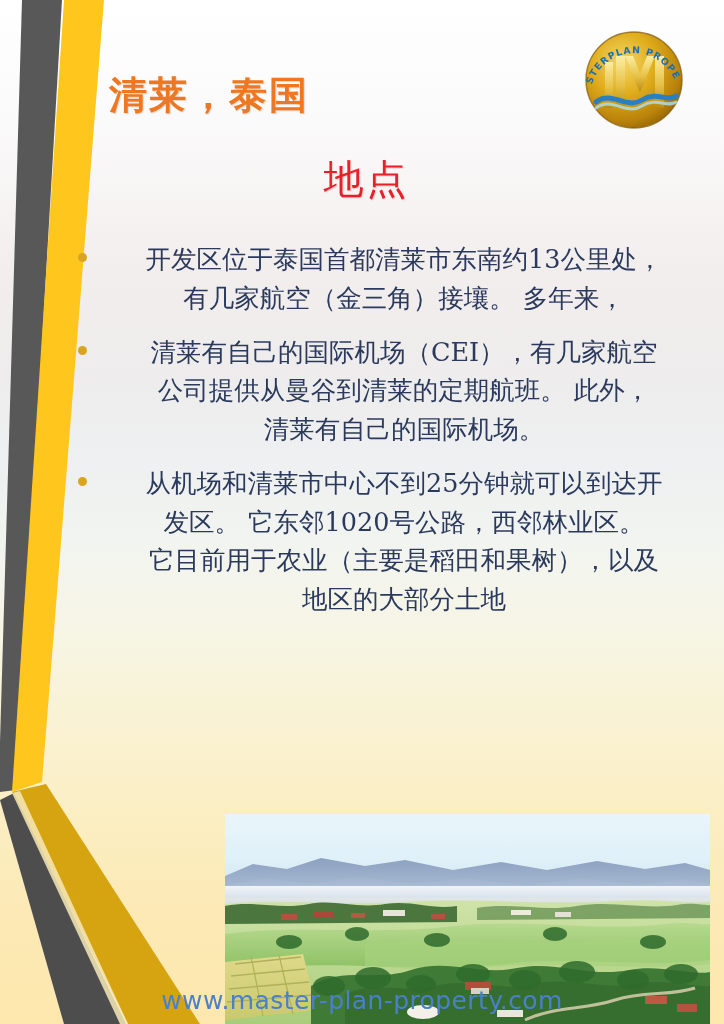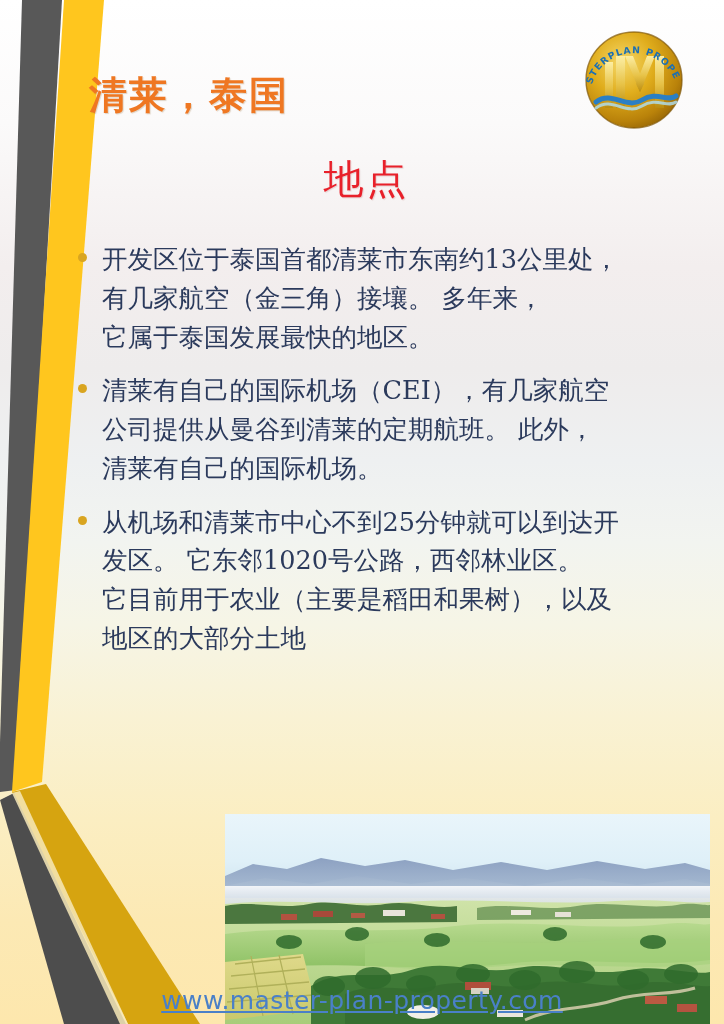--- a/index.html
+++ b/index.html
@@ -44,21 +44,21 @@
     position: absolute;
     left: 578px;
     top: 22px;
     width: 112px;
     height: 112px;
   }
 
   
   .title {
     position: absolute;
-    left: 89px;
+    left: 109px;
     top: 70px;
     font-size: 38px;
     font-weight: bold;
     color: #ef7722;
     letter-spacing: 2px;
     text-shadow: 1px 1px 1px rgba(150,110,60,.28);
     white-space: nowrap;
   }
 
   
@@ -82,20 +82,21 @@
   }
   .bullet {
     position: relative;
     padding-left: 30px;
     margin-bottom: 15px;
     color: #2b3a5c;
     font-family: "DejaVu Serif", "Liberation Serif", serif;
     font-size: 25.5px;
     line-height: 1.52;
     letter-spacing: 0px;
+    text-align: center;
   }
   .bullet .dot {
     position: absolute;
     left: 6px;
     top: 13px;
     width: 9px;
     height: 9px;
     border-radius: 50%;
     background: #d9a520;
   }
@@ -120,21 +121,20 @@
   
   .url {
     position: absolute;
     left: 0; right: 0;
     bottom: 9px;
     text-align: center;
     font-size: 25px;
     color: #4a80c8;
     letter-spacing: .4px;
     font-family: "DejaVu Sans", "Liberation Sans", sans-serif;
-    text-decoration: underline;
   }
 </style>
 </head>
 <body>
 
 <div class="slide">
 
   <svg class="deco" viewBox="0 0 724 1024" preserveAspectRatio="none">
 
     <polygon points="22,0 62,0 16,790 0,792 0,742" fill="#585858"></polygon>
@@ -185,21 +185,20 @@
   <div class="title">清莱，泰国</div>
 
   <div class="subtitle">地点</div>
 
   <div class="body">
 
     <div class="bullet">
       <span class="dot"></span>
       <span class="line">开发区位于泰国首都清莱市东南约13公里处，</span>
       <span class="line">有几家航空（金三角）接壤。 多年来，</span>
-      <span class="line">它属于泰国发展最快的地区。</span>
     </div>
 
     <div class="bullet">
       <span class="dot"></span>
       <span class="line">清莱有自己的国际机场（CEI），有几家航空</span>
       <span class="line">公司提供从曼谷到清莱的定期航班。 此外，</span>
       <span class="line">清莱有自己的国际机场。</span>
     </div>
 
     <div class="bullet">

